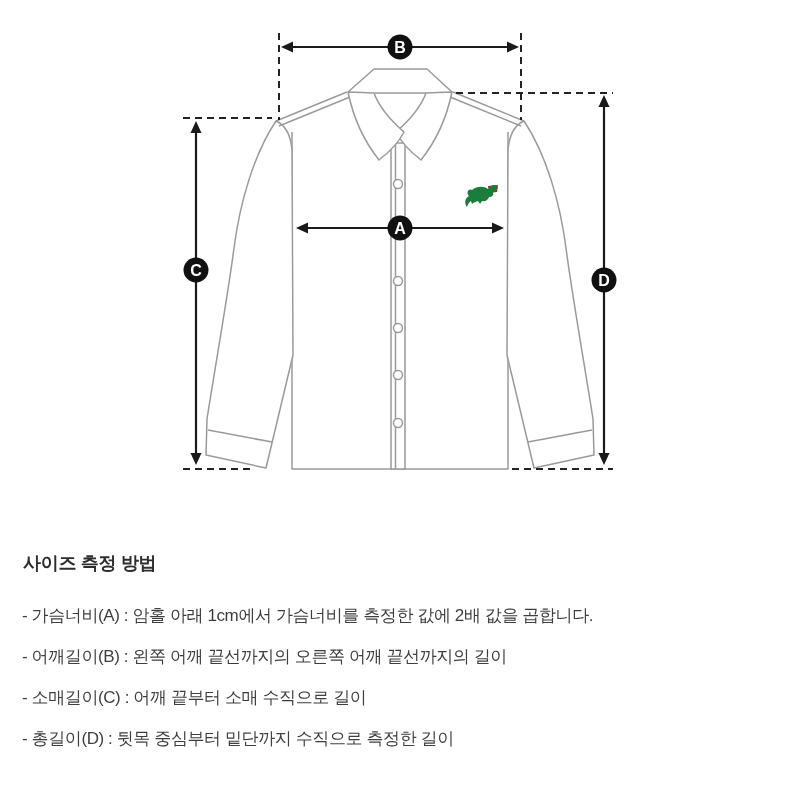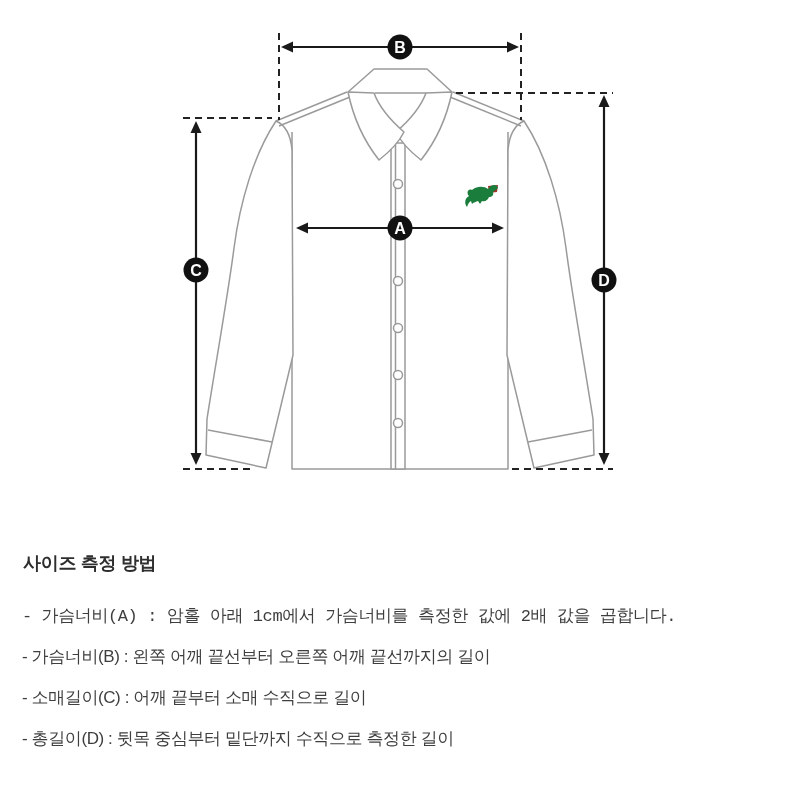--- a/index.html
+++ b/index.html
@@ -11,21 +11,21 @@
   .diagram-wrap{position:absolute;left:0;top:0;width:800px;height:520px;}
   svg{display:block;}
   .size-guide-title{
     position:absolute;left:23px;top:551px;margin:0;
     font-size:18px;font-weight:700;color:#2e2e2e;letter-spacing:-0.3px;
   }
   .size-guide-item{
     position:absolute;left:22px;margin:0;white-space:nowrap;
     font-size:17px;font-weight:400;color:#3e3e3e;letter-spacing:-0.4px;
   }
-  .item-0{top:604px;font-family:Liberation Mono, monospace;}
+  .item-0{top:604px;}
   .item-1{top:645px;}
   .item-2{top:686px;}
   .item-3{top:727px;}
 </style>
 </head>
 <body>
 
 <div class="diagram-wrap">
 <svg width="800" height="520" viewBox="0 0 800 520">
 
@@ -131,16 +131,16 @@
       <circle cx="604" cy="280" r="12.5" fill="#111111"></circle>
       <text x="604" y="280" dominant-baseline="central" fill="#ffffff">D</text>
     </g>
   </g>
 </svg>
 </div>
 
 <div>
   <h2 class="size-guide-title">사이즈 측정 방법</h2>
   <p class="size-guide-item item-0">- 가슴너비(A) : 암홀 아래 1cm에서 가슴너비를 측정한 값에 2배 값을 곱합니다.</p>
-  <p class="size-guide-item item-1">- 가슴너비(B) : 왼쪽 어깨 끝선부터 오른쪽 어깨 끝선까지의 길이</p>
+  <p class="size-guide-item item-1">- 어깨길이(B) : 왼쪽 어깨 끝선까지의 오른쪽 어깨 끝선까지의 길이</p>
   <p class="size-guide-item item-2">- 소매길이(C) : 어깨 끝부터 소매 수직으로 길이</p>
   <p class="size-guide-item item-3">- 총길이(D) : 뒷목 중심부터 밑단까지 수직으로 측정한 길이</p>
 </div>
 
 </body></html>

